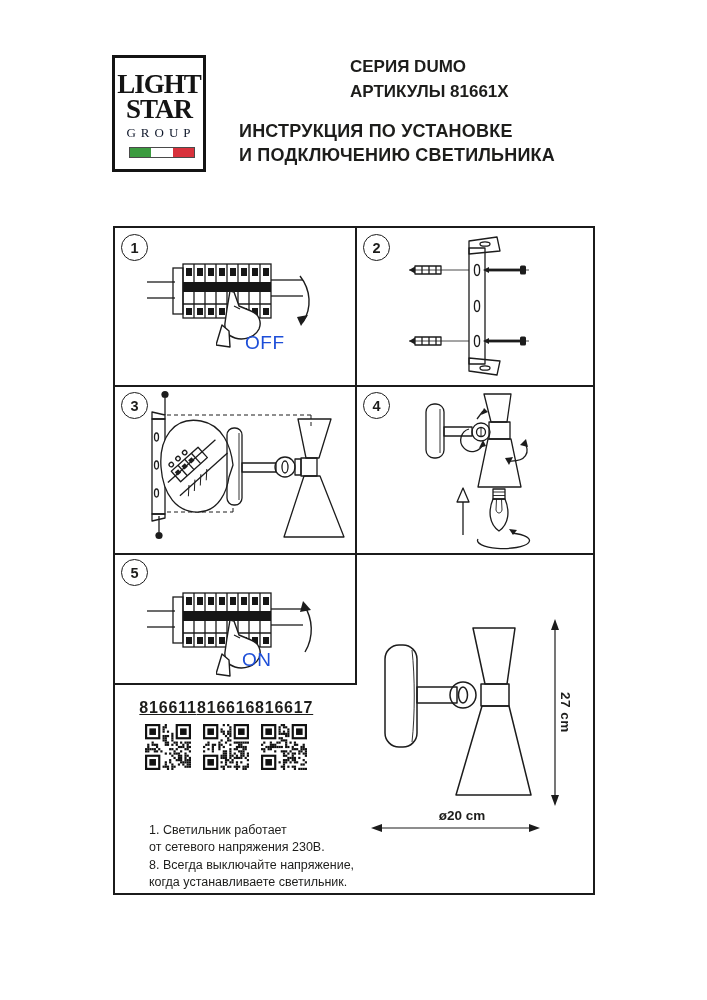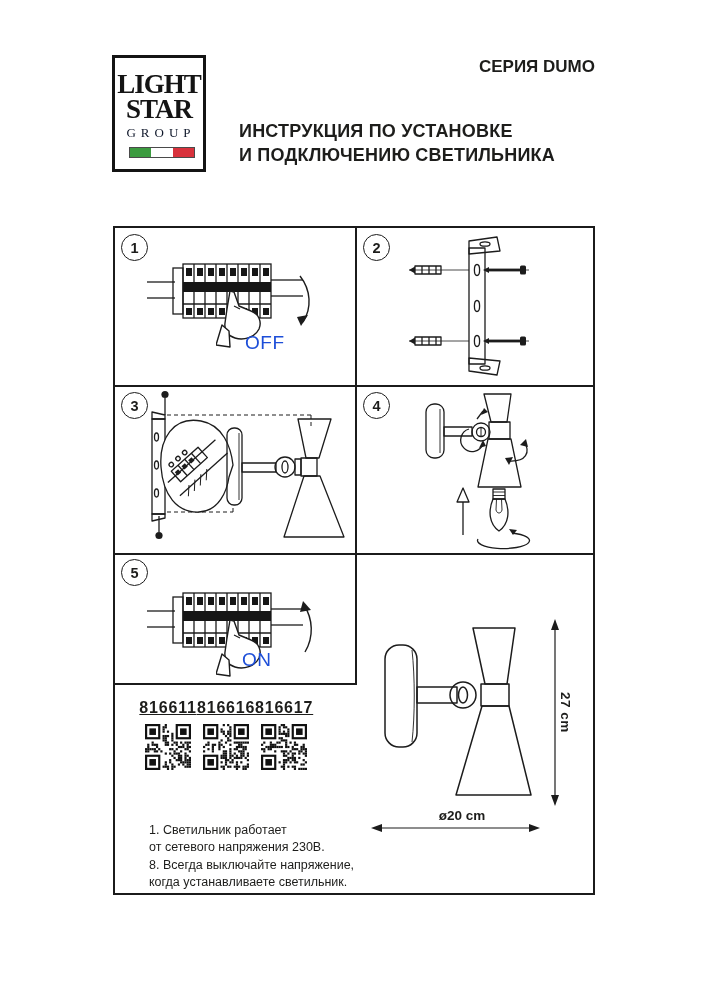--- a/index.html
+++ b/index.html
@@ -10,21 +10,21 @@
   .logo-box{left:112px;top:55px;width:94px;height:117px;border:3px solid #141414;
             box-sizing:border-box;text-align:center;background:#fff;}
   .logo-l1,.logo-l2{font-family:"Liberation Serif",serif;font-weight:700;font-size:27px;
             line-height:25px;letter-spacing:-1px;color:#141414;}
   .logo-l1{margin-top:14px;}
   .logo-l3{font-family:"Liberation Serif",serif;font-size:13px;letter-spacing:5px;
             color:#0f172a;margin-top:3px;margin-left:4px;}
   .flag{left:14px;top:89px;width:64px;height:9px;border:1px solid #4a4a4a;display:flex;}
   .flag div{flex:1;height:100%;}
   
-  .series-block{left:350px;top:54px;width:245px;text-align:right;font-weight:700;
+  .series-block{left:350px;top:54px;width:245px;font-weight:700;
             font-size:17px;line-height:25px;}
   .title-block{left:239px;top:119px;width:400px;font-weight:700;
             font-size:18px;line-height:24px;letter-spacing:0.2px;}
   
   .grid{left:113px;top:226px;width:482px;height:669px;border:2px solid #1b1b1b;
         box-sizing:border-box;}
   .gline{background:#1b1b1b;}
   .badge{width:27px;height:27px;border:1.6px solid #1b1b1b;border-radius:50%;
          box-sizing:border-box;display:flex;align-items:center;justify-content:center;
          font-size:14.5px;font-weight:700;background:#fff;}
@@ -96,20 +96,21 @@
     <div class="logo-l3">GROUP</div>
     <div class="abs flag">
       <div style="background:#3b9b3f"></div>
         <div style="background:#ffffff"></div>
         <div style="background:#d8323c"></div>
     </div>
   </div>
 
   <div class="abs series-block">
     <div>СЕРИЯ DUMO</div>
+    <div>АРТИКУЛЫ 81661X</div>
   </div>
   <div class="abs title-block">
     <div>ИНСТРУКЦИЯ ПО УСТАНОВКЕ</div>
     <div>И ПОДКЛЮЧЕНИЮ СВЕТИЛЬНИКА</div>
   </div>
 
   <div class="abs grid">
 
     <div class="abs gline" style="left:240px;top:0;width:2px;height:457px"></div>
     <div class="abs gline" style="left:0;top:157px;width:478px;height:2px"></div>

